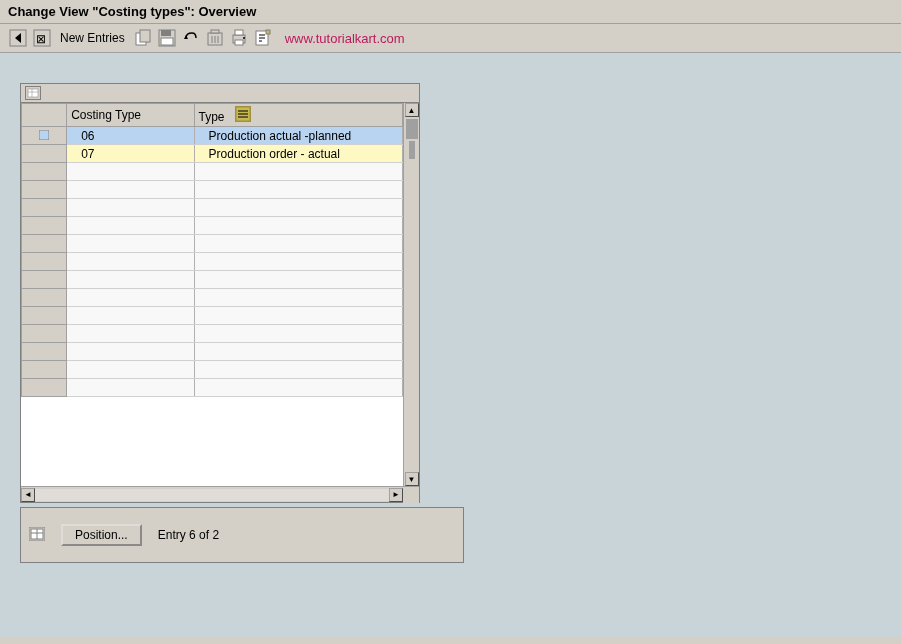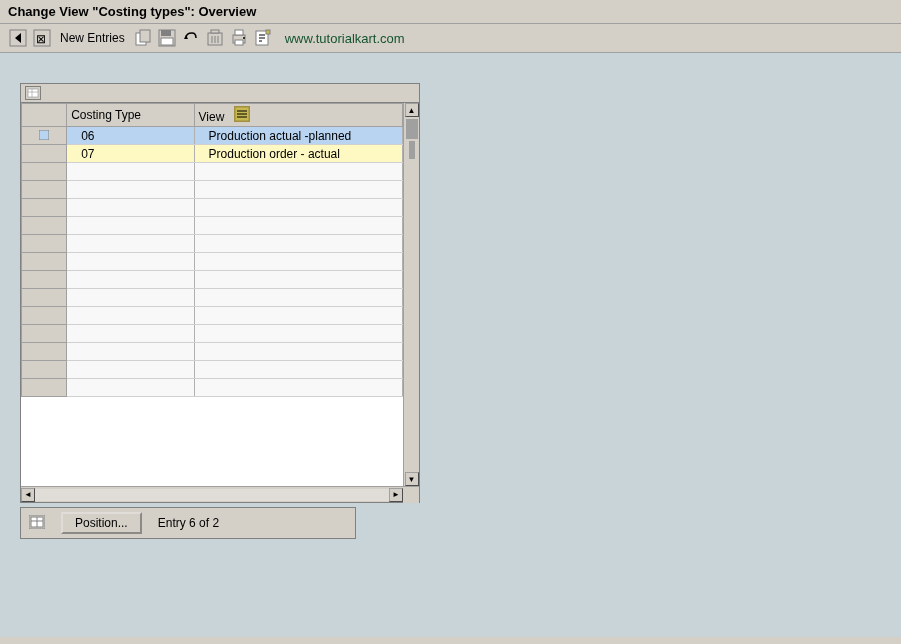--- a/index.html
+++ b/index.html
@@ -46,21 +46,21 @@
       background: none;
       border: none;
       cursor: pointer;
       font-size: 12px;
       color: #000;
       padding: 2px 4px;
       display: flex;
     }
 
     .watermark {
-      color: #14532d;
+      color: #be185d;
       font-size: 13px;
       margin-left: 8px;
     }
 
     
     .content-area {
       background-color: #c8d4d8;
       padding: 20px;
       height: calc(644px - 60px);
       display: flex;
@@ -237,22 +237,22 @@
     .scroll-right-filler {
       width: 16px;
       height: 16px;
       background-color: #d4d0c8;
     }
 
     
     .bottom-bar {
       background-color: #d4d0c8;
       border: 1px solid #808080;
-      width: 336px;
-      padding: 4px 8px;
+      width: 444px;
+      padding: 16px 8px;
       display: flex;
       align-items: center;
       gap: 16px;
       margin-top: 4px;
     }
 
     .position-btn {
       background-color: #d4d0c8;
       border: 2px outset #e0ddd8;
       padding: 2px 12px;
@@ -388,21 +388,21 @@
     </div>
 
     <div class="table-scroll-wrapper">
       <div class="table-content">
         <table class="data-table">
           <thead>
             <tr>
               <th class="row-selector"></th>
               <th class="costing-type-col">Costing Type</th>
               <th class="name-col">
-                <span>View</span>
+                <span>Type</span>
                 &nbsp;
                 <span class="resize-icon">
                   <svg width="14" height="14" viewBox="0 0 14 14">
                     <rect width="14" height="14" fill="#c8b850" stroke="#a09040"></rect>
                     <line x1="2" y1="4" x2="12" y2="4" stroke="#000" stroke-width="1"></line>
                     <line x1="2" y1="7" x2="12" y2="7" stroke="#000" stroke-width="1"></line>
                     <line x1="2" y1="10" x2="12" y2="10" stroke="#000" stroke-width="1"></line>
                   </svg>
                 </span>
               </th>

